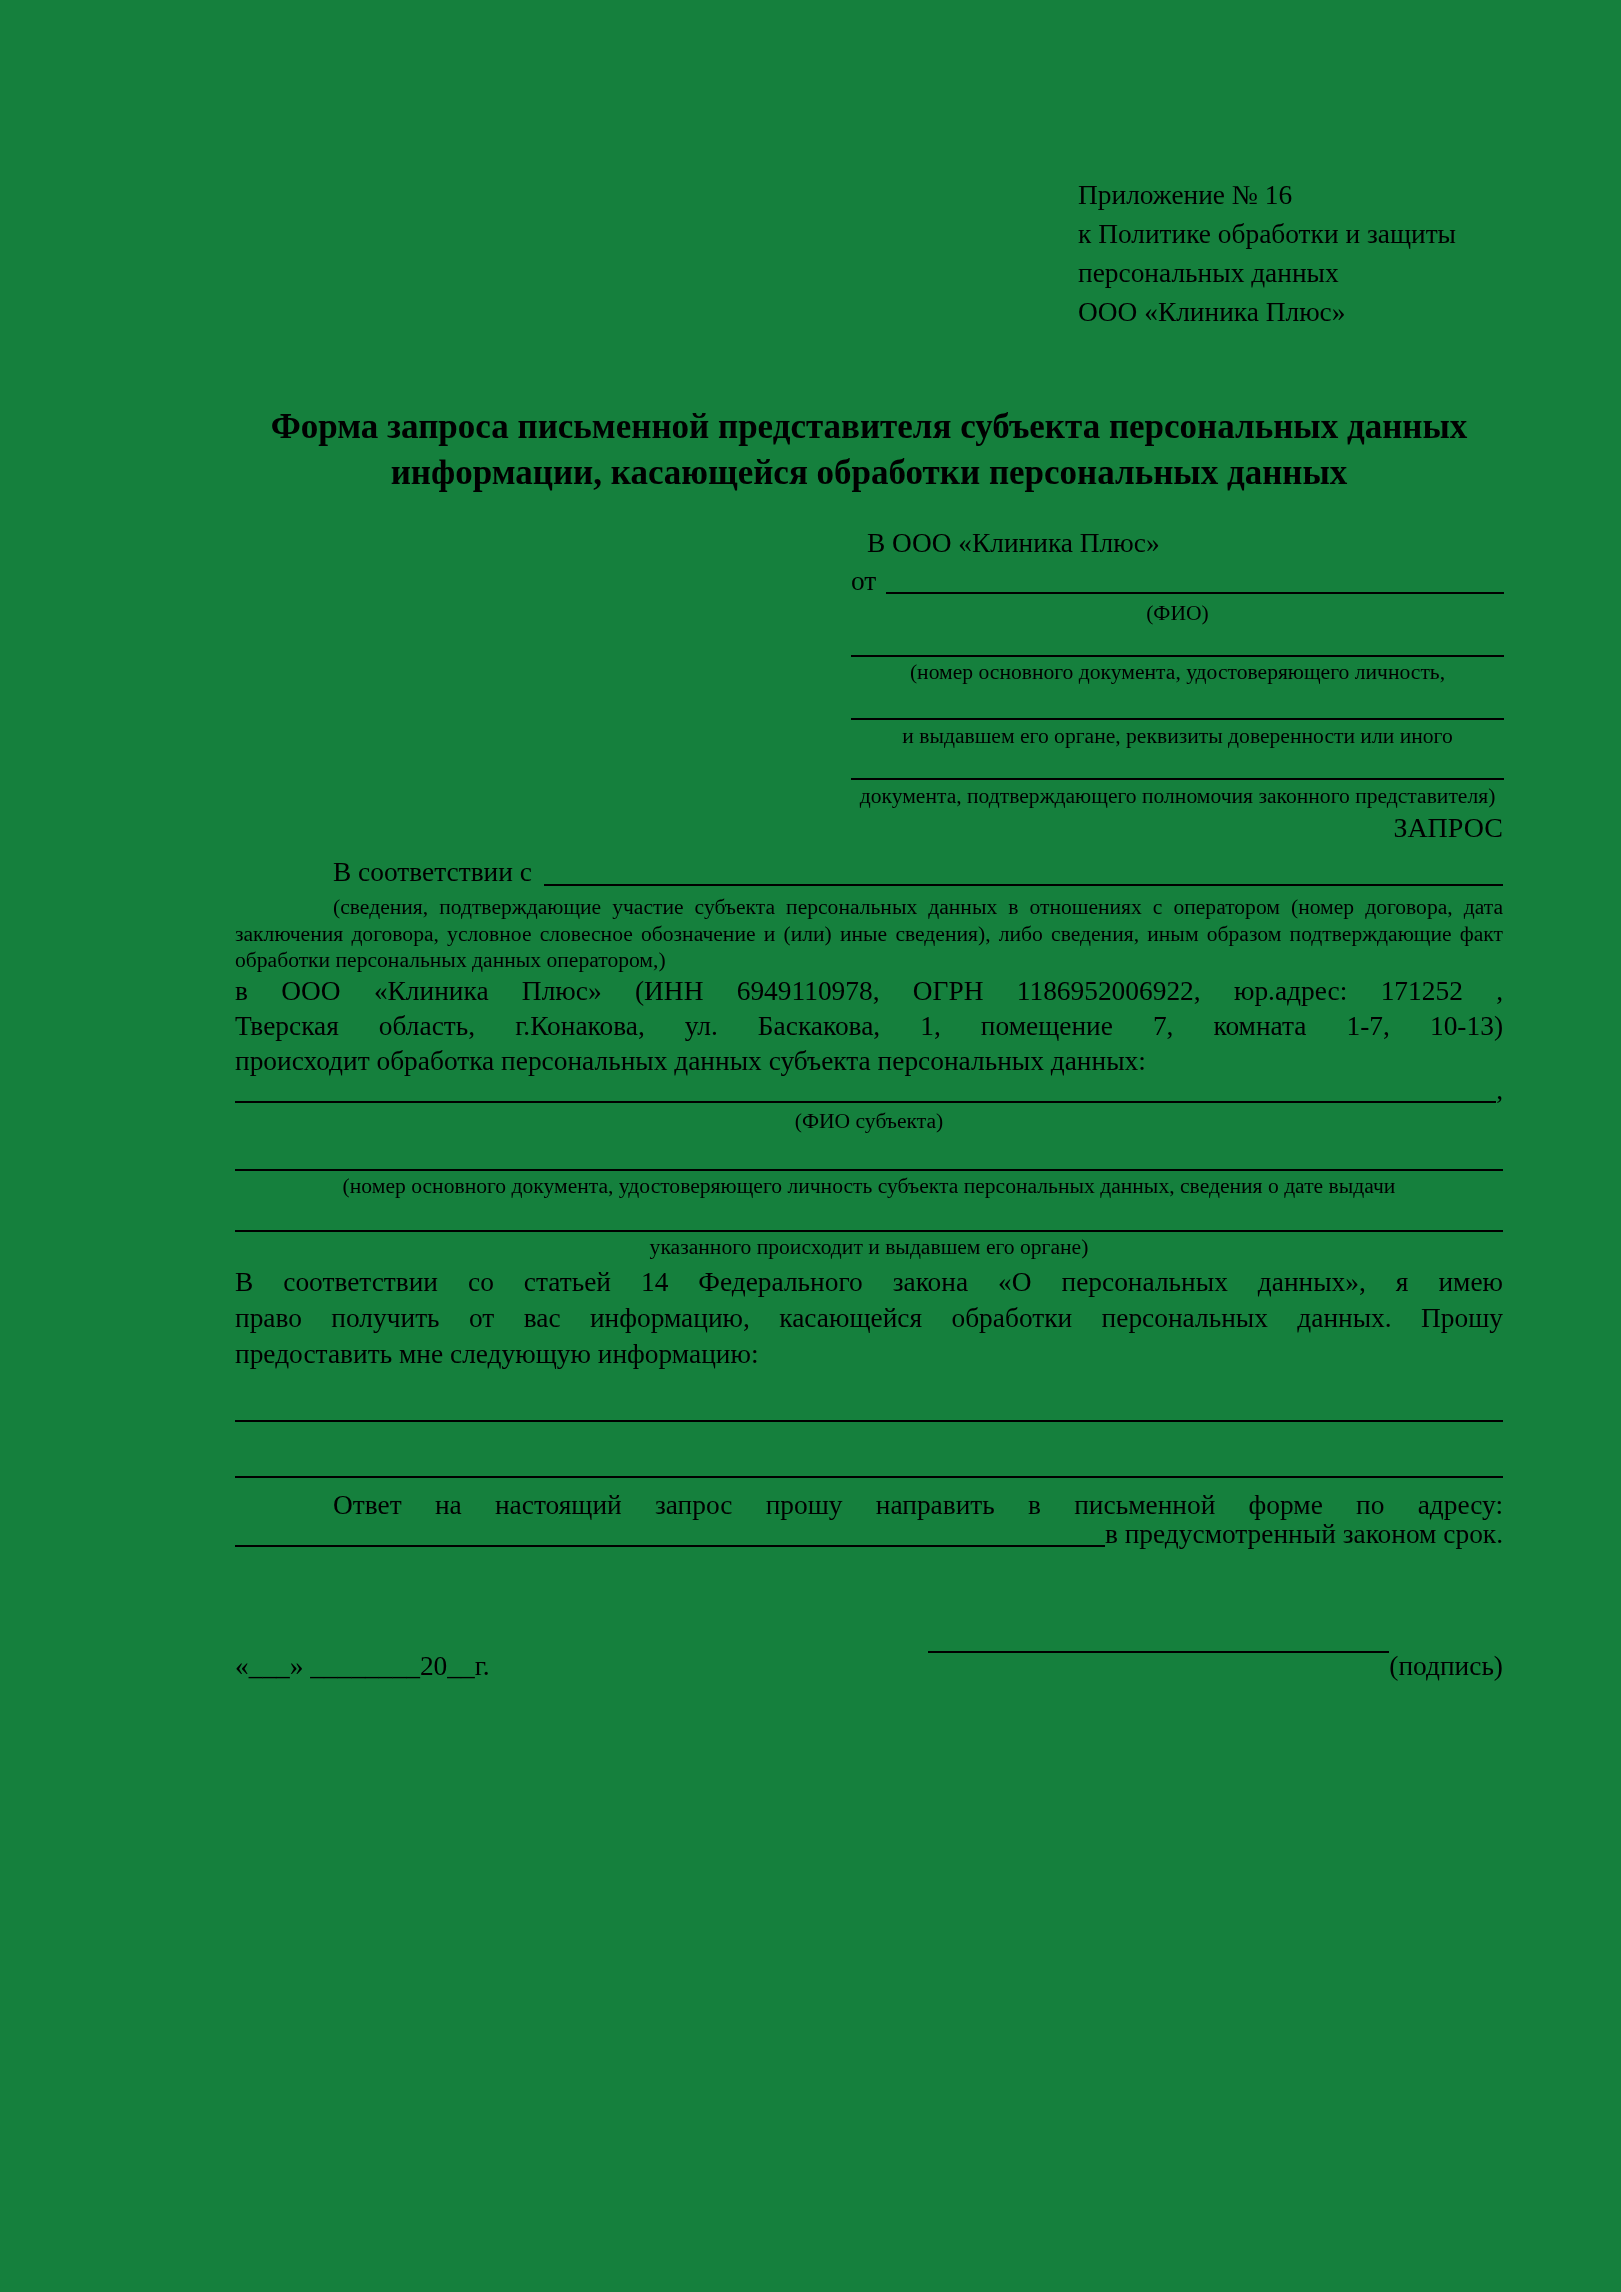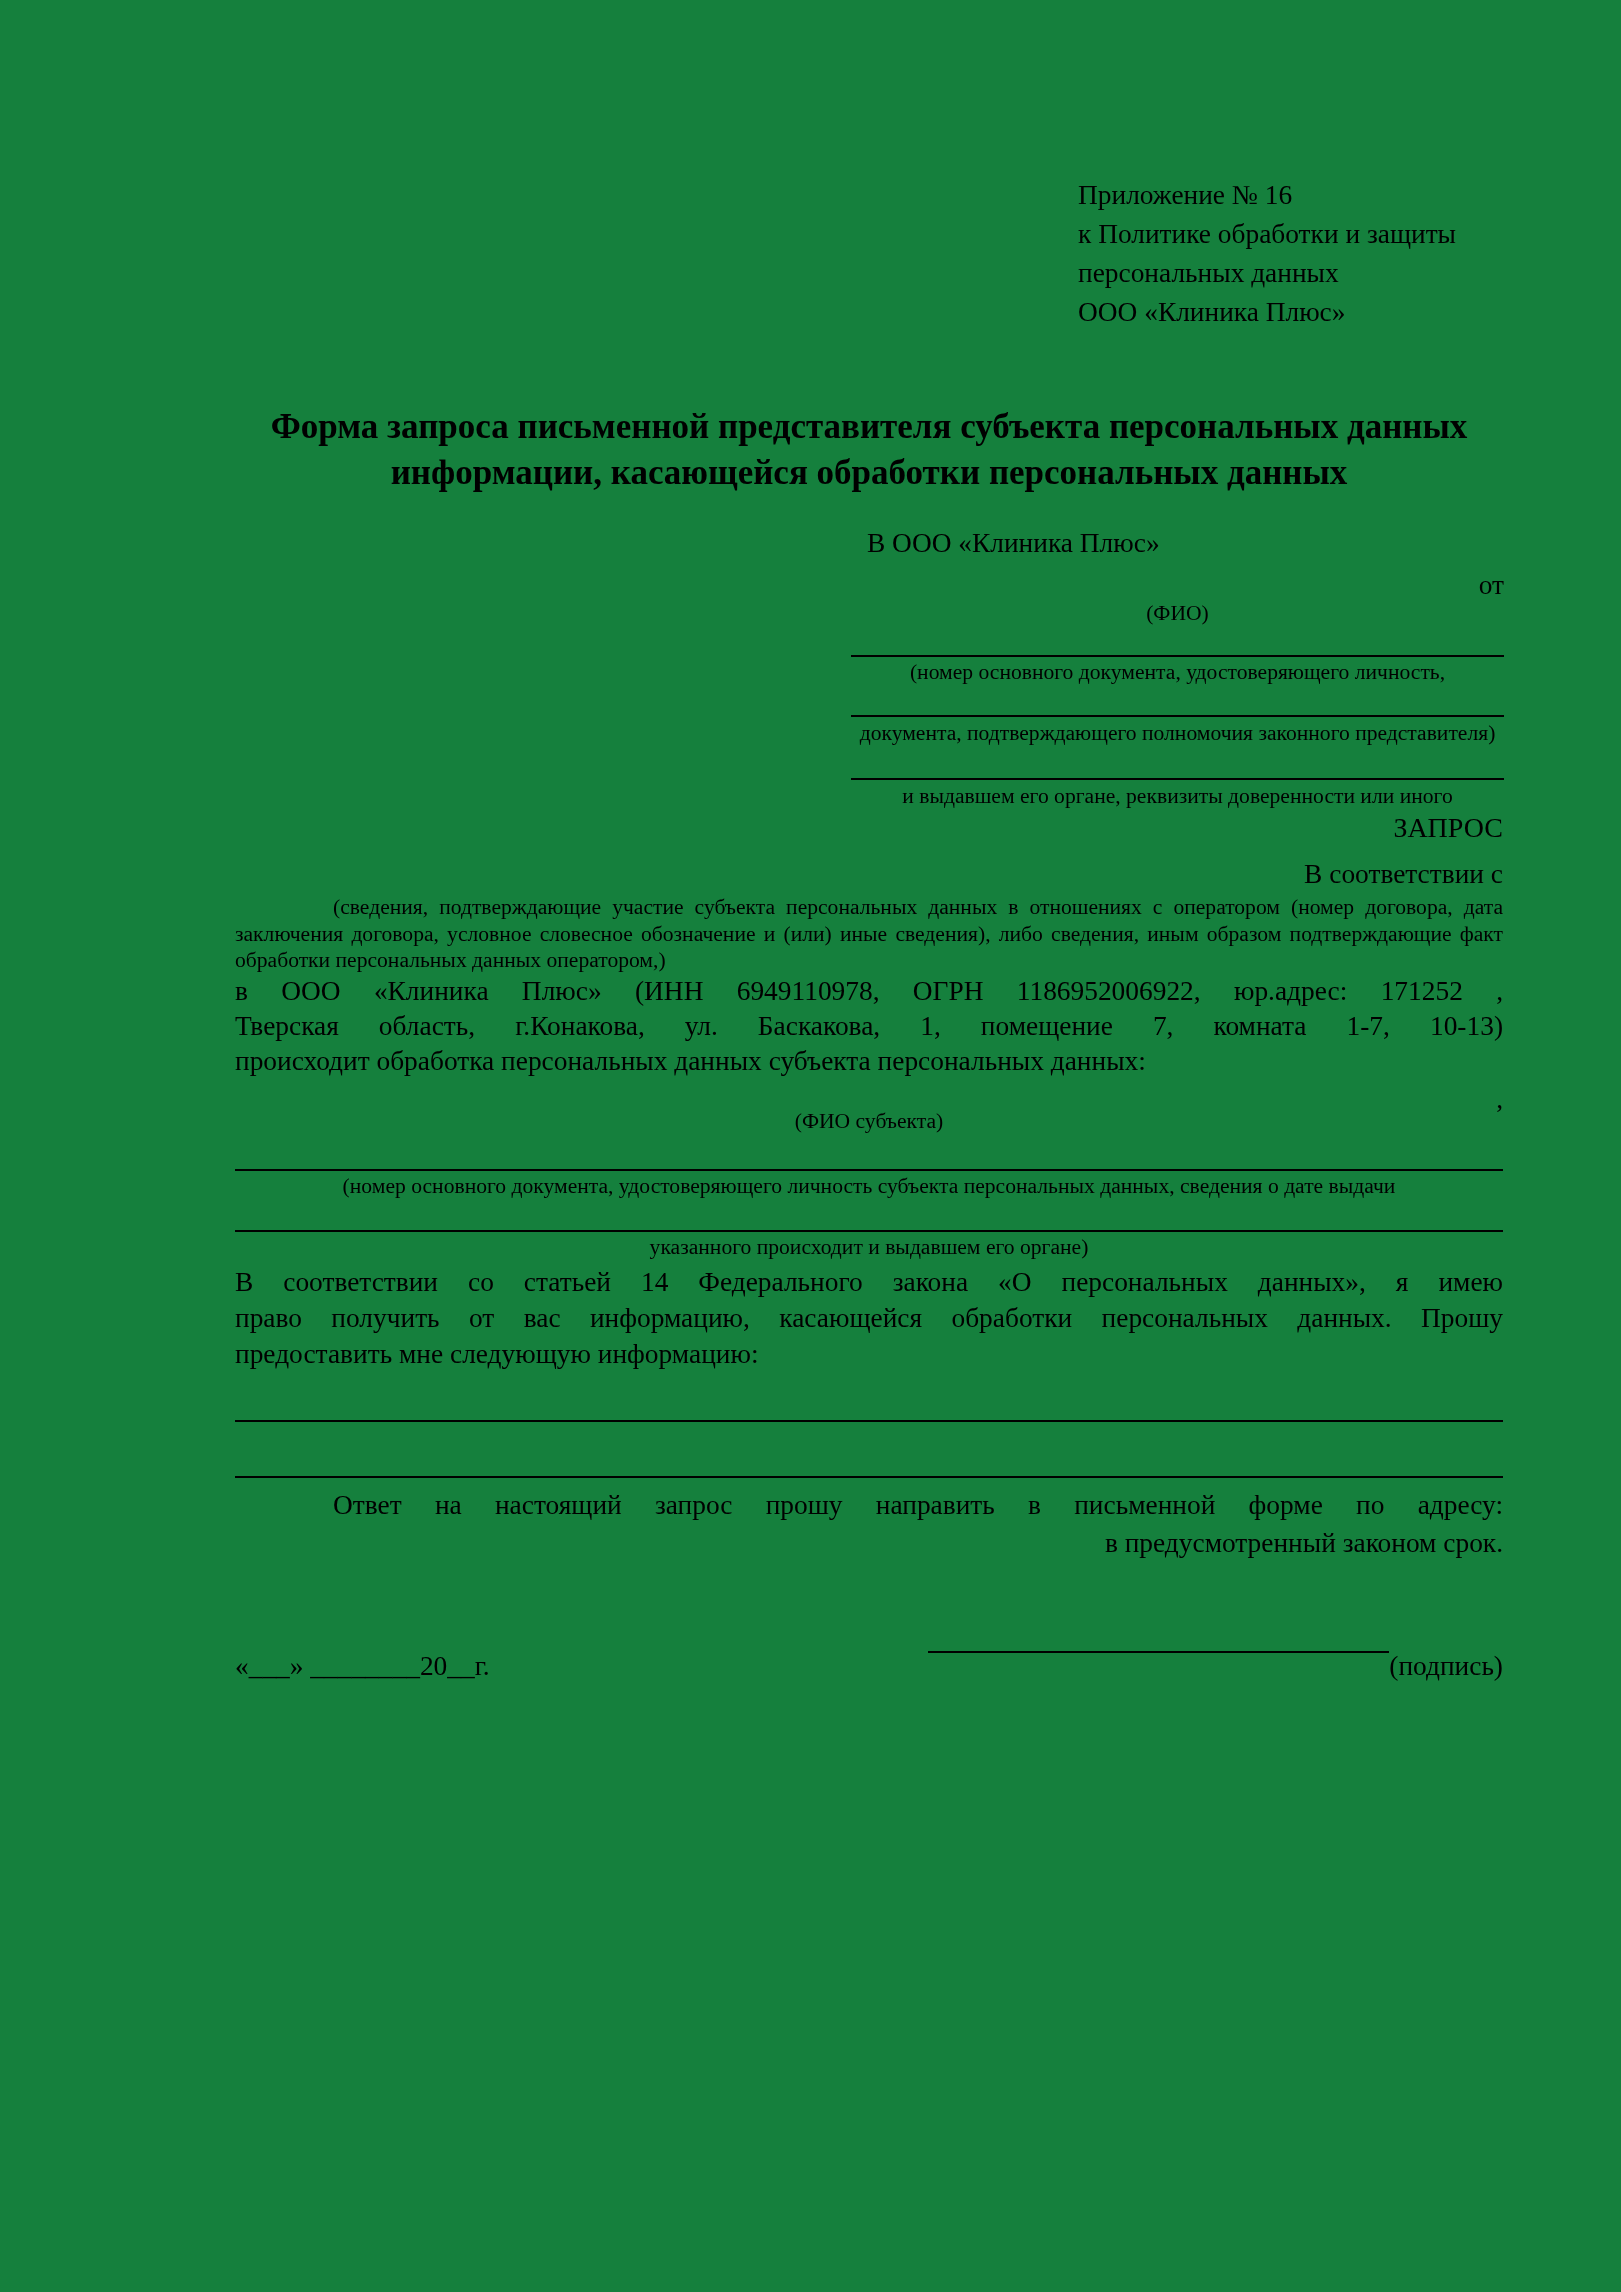--- a/index.html
+++ b/index.html
@@ -13,21 +13,21 @@
     font-size: 27.4px;
     box-sizing: border-box;
     padding: 176px 118px 0 235px;
     overflow: hidden;
   }
   .appendix { margin-left: 843px; line-height: 39px; }
   .doc-title { margin-top: 72px; font-weight: bold; font-size: 35px; line-height: 46px; text-align: center; }
 
   .addressee { margin-left: 616px; width: 653px; margin-top: 29px; }
   .addressee .to { line-height: 37px; margin-left: 16px; }
-  .row { display: flex; align-items: flex-end; flex-direction: column; }
+  .row { display: flex; align-items: flex-end; }
   .fill-line { flex: 1; border-bottom: 2px solid #000; margin-bottom: 2.9px; }
   .from-row { margin-top: 7.8px; height: 27.4px; }
   .from-row .fill-line { margin-left: 9.8px; }
   .small { font-size: 21.6px; }
   .center { text-align: center; }
   .rule { border-bottom: 2px solid #000; height: 0; }
   .cap { line-height: 23.5px; margin-top: 4.9px; }
   .f1 { margin-top: 29px; } .f2 { margin-top: 43px; } .f3 { margin-top: 33px; } .f4 { margin-top: 30px; }
 
   .zapros { font-size: 28px; line-height: 37px; text-align: right; }
@@ -77,26 +77,26 @@
       <span>от</span>
       <span class="fill-line"></span>
     </div>
     <div class="small center cap">(ФИО)</div>
 
     <div>
       <div class="rule f1"></div>
       <div class="small center cap">(номер основного документа, удостоверяющего личность,</div>
     </div>
     <div>
+      <div class="rule f3"></div>
+      <div class="small center cap">и выдавшем его органе, реквизиты доверенности или иного</div>
+    </div>
+    <div>
       <div class="rule f4"></div>
       <div class="small center cap">документа, подтверждающего полномочия законного представителя)</div>
-    </div>
-    <div>
-      <div class="rule f3"></div>
-      <div class="small center cap">и выдавшем его органе, реквизиты доверенности или иного</div>
     </div>
   </div>
 
   <div class="zapros">ЗАПРОС</div>
 
   <div class="row accordance">
     <span>В соответствии с</span>
     <span class="fill-line"></span>
   </div>
 

